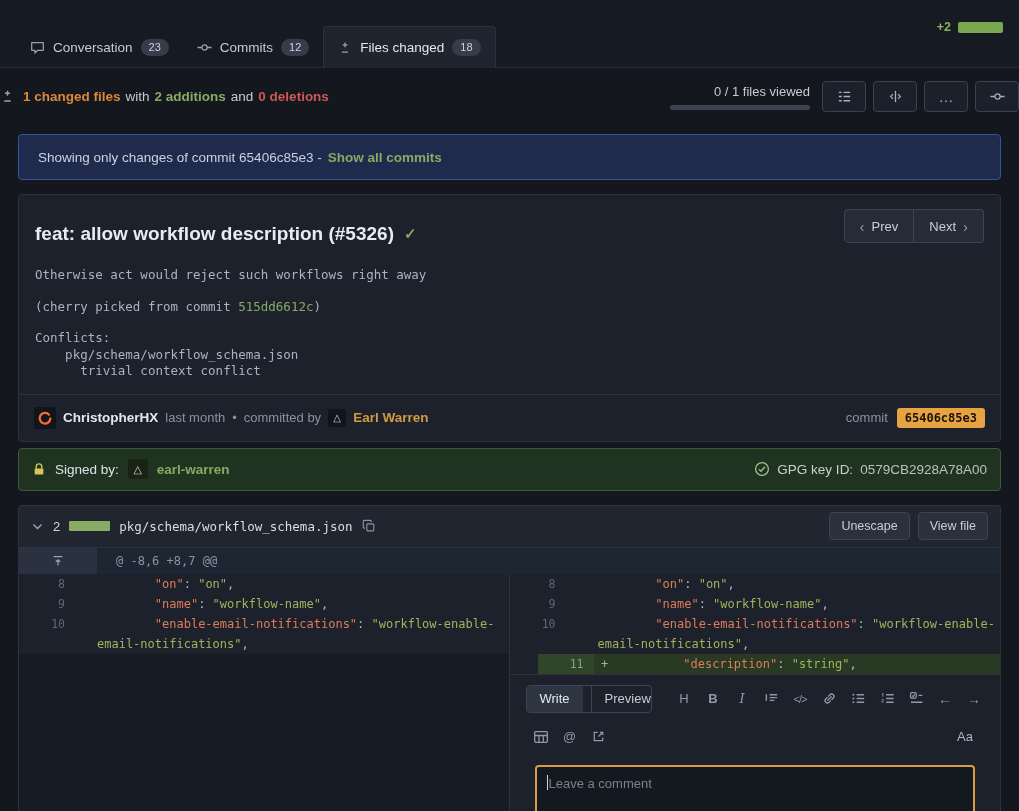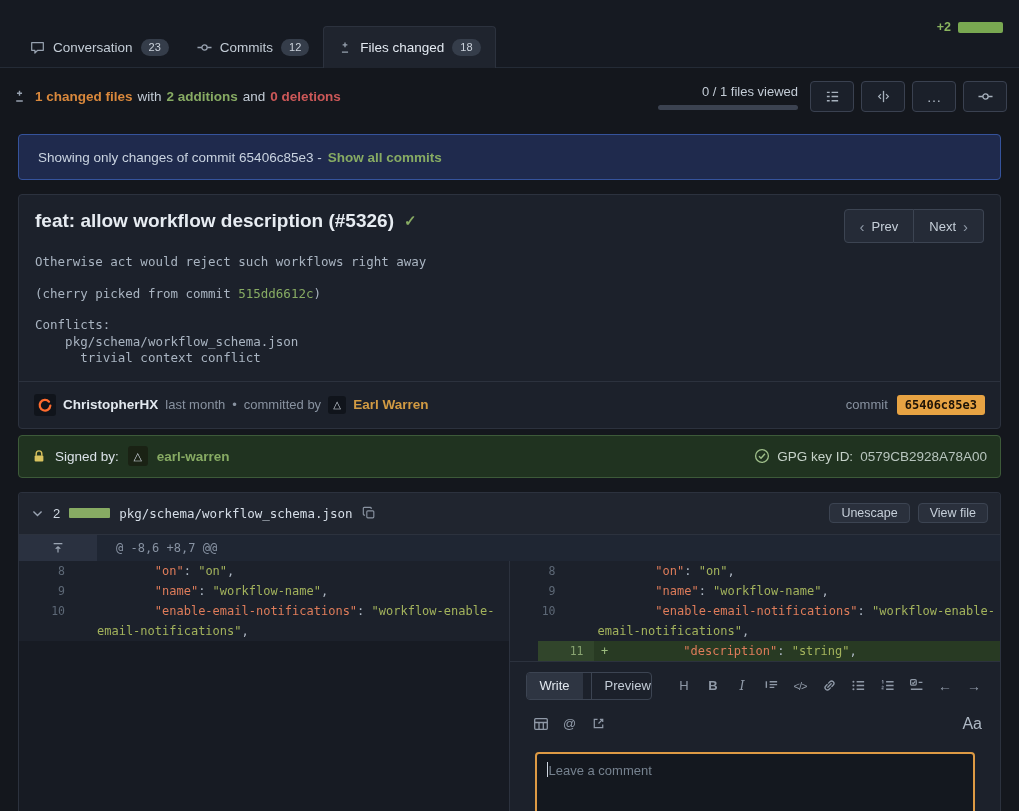--- a/index.html
+++ b/index.html
@@ -15,21 +15,21 @@
   .tab .ticon { color:#97a1af; display:flex; }
   .tab.active { background:#1f242e; border:1px solid #2c323e; border-bottom:none;
                 border-radius:4px 4px 0 0; height:42px; margin-bottom:-1px; color:#e2e8f0; }
   .tab-count { background:#353d4a; color:#ccd3dc; font-size:11px; padding:2px 8px;
                border-radius:10px; line-height:13px; }
   .tabbar-stat { position:absolute; right:16px; top:20px; display:flex; align-items:center; gap:7px; }
   .tabbar-stat .num { color:#8ab45f; font-weight:700; font-size:12.5px; }
   .tabbar-stat .bar { width:45px; height:11px; background:#79a851; border-radius:2px; }
 
   
-  .toolbar { display:flex; align-items:center; padding:13px 12px; }
+  .toolbar { display:flex; align-items:center; padding:13px 0; }
   .summary { display:flex; align-items:center; gap:5px; font-size:13.5px; color:#c3ccd6; }
   .summary .dicon { color:#97a1af; display:flex; margin-right:3px; }
   .t-orange { color:#d9883c; font-weight:600; }
   .t-green  { color:#87ab63; font-weight:600; }
   .t-red    { color:#cc5858; font-weight:600; }
   .controls { margin-left:auto; display:flex; align-items:center; gap:7px; }
   .viewed { display:flex; flex-direction:column; align-items:flex-end; gap:6px; margin-right:5px; }
   .viewed .txt { font-size:13px; color:#c3ccd6; }
   .viewed .track { width:140px; height:5px; background:#3b4250; border-radius:3px; }
   .icon-btn { width:44px; height:31px; border:1px solid #3a4150; background:#1b202a;
@@ -40,21 +40,21 @@
                 align-items:center; gap:7px; border:none; cursor:pointer; }
 
   
   .notice { margin:9px 18px 0; height:46px; background:#1f2a4d; border:1px solid #35539c;
             border-radius:4px; display:flex; align-items:center; padding:0 19px; gap:6px;
             font-size:13.5px; color:#c9d3e0; }
   .notice .lnk { color:#87ab63; font-weight:600; cursor:pointer; }
 
   
   .commit-panel { margin:14px 18px 0; background:#1c212b; border:1px solid #2c323e; border-radius:4px; }
-  .commit-head { position:relative; padding:13px 16px 6px; }
+  .commit-head { position:relative; padding:26px 16px 6px; }
   .commit-title { font-size:19px; font-weight:600; color:#e7ecf2; display:flex;
                   align-items:center; gap:10px; line-height:26px; }
   .commit-title .check { color:#87ab63; font-size:15px; font-weight:700; }
   .pn { position:absolute; right:16px; top:14px; display:flex; }
   .pn-btn { height:34px; padding:0 15px; background:#252b37; border:1px solid #3c4452;
             color:#c6cfd9; font-size:13px; display:flex; align-items:center; gap:7px; cursor:pointer; }
   .pn-btn .chev { color:#8f99a7; font-size:15px; }
   .pn-btn.prev { border-radius:4px 0 0 4px; }
   .pn-btn.next { border-radius:0 4px 4px 0; border-left:none; }
   .commit-body { padding:14px 16px 14px; font-family:"DejaVu Sans Mono", monospace;
@@ -89,21 +89,21 @@
                 border-bottom:none; border-radius:4px 4px 0 0; overflow:hidden;
                 display:flex; flex-direction:column; }
   .file-head { height:42px; background:#20252f; border-bottom:1px solid #2c323e; display:flex;
                align-items:center; gap:9px; padding:0 12px; flex:none; }
   .file-head .chev-icon { color:#9aa4b2; display:flex; cursor:pointer; }
   .file-head .count { font-size:13px; color:#cfd7e0; }
   .fstat { width:41px; height:10px; background:#87ab63; border-radius:1px; }
   .fname { font-family:"DejaVu Sans Mono",monospace; font-size:12.5px; color:#d6dee8; cursor:pointer; }
   .copy-icon { color:#8a94a2; display:flex; cursor:pointer; }
   .file-actions { margin-left:auto; display:flex; gap:8px; }
-  .mini-btn { height:20px; padding:0 11px; background:#2a303c; border:1px solid #3c4452;
+  .mini-btn { height:28px; padding:0 11px; background:#2a303c; border:1px solid #3c4452;
               border-radius:4px; color:#c6cfd9; font-size:12.5px; display:flex;
               align-items:center; cursor:pointer; }
 
   .hunk-row { height:26px; display:flex; flex:none; background:#1f2633; }
   .hunk-expand { width:78px; background:#2a3140; display:flex; align-items:center;
                  justify-content:center; color:#9aa4b2; cursor:pointer; flex:none; }
   .hunk-text { flex:1; display:flex; align-items:center; padding-left:19px;
                font-family:"DejaVu Sans Mono",monospace; font-size:12px; color:#8893a3; }
 
   .split { flex:1; display:flex; min-height:0; }
@@ -133,21 +133,21 @@
   .md-tab + .md-tab { border-left:1px solid #3c4452; }
   .fmt { display:flex; align-items:center; gap:9px; margin-left:22px; color:#8f99a7; }
   .fmt-btn { width:20px; height:22px; display:flex; align-items:center; justify-content:center;
              font-size:13px; cursor:pointer; }
   .fmt-btn.b-bold { font-weight:800; }
   .fmt-btn.b-italic { font-style:italic; font-family:"DejaVu Serif",serif; }
   .fmt-btn.b-code { font-size:11px; letter-spacing:-1px; }
   .fmt-btn.arrow { font-size:14px; }
   .cf-row2 { display:flex; align-items:center; gap:9px; margin-top:13px; color:#8f99a7; padding-left:5px; }
   .cf-row2 .spacer { flex:1; }
-  .aa-btn { font-size:16px; color:#aeb8c4; cursor:pointer; margin-right:2px; }
+  .aa-btn { font-size:13px; color:#aeb8c4; cursor:pointer; margin-right:11px; }
   .cf-textarea-wrap { position:relative; margin:17px 9px 0 9px; }
   textarea.comment-input { width:100%; height:110px; background:#14181f; border:2px solid #dd9a44;
              border-radius:4px; padding:9px 12px; color:#cfd6e0; font-size:13px;
              font-family:"Liberation Sans",sans-serif; resize:none; outline:none; display:block; }
   textarea.comment-input::placeholder { color:#76828f; }
   .caret-bar { position:absolute; left:12px; top:10px; width:1px; height:15px; background:#cfd6e0; }
 
   svg { display:block; }
 </style>
 </head>

